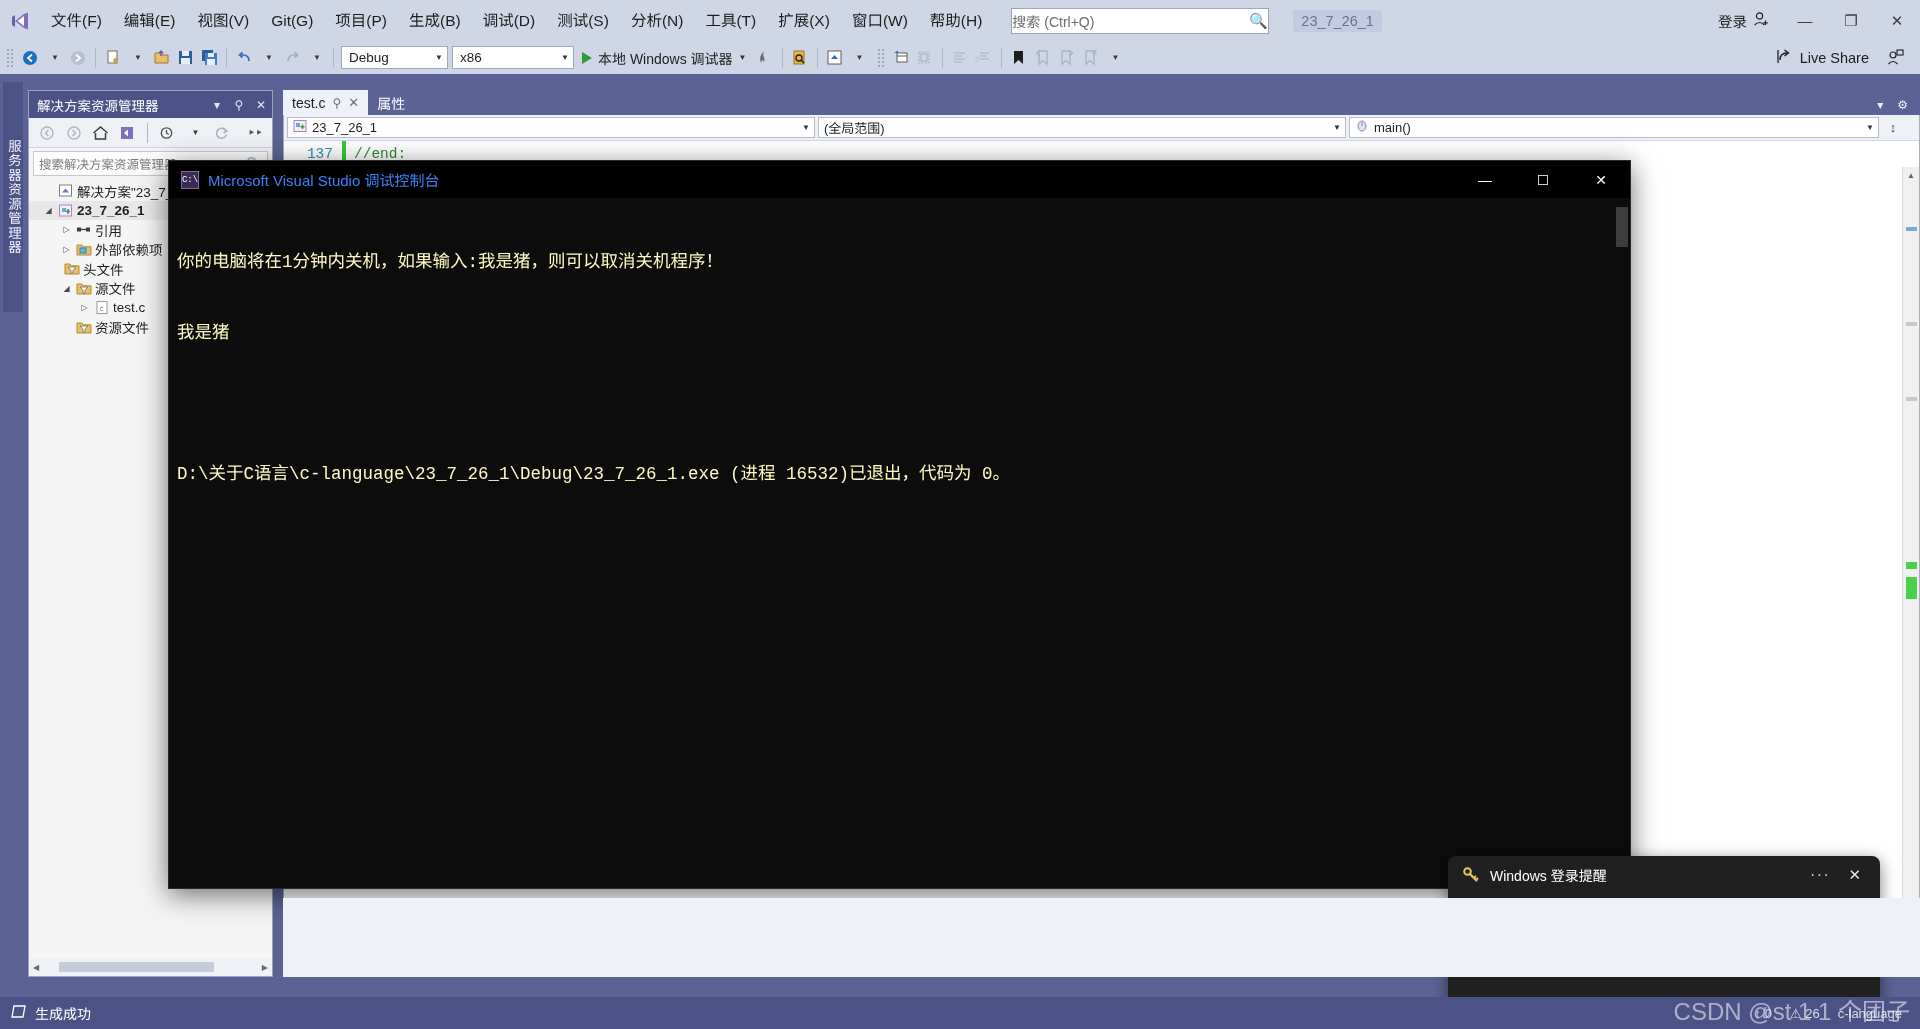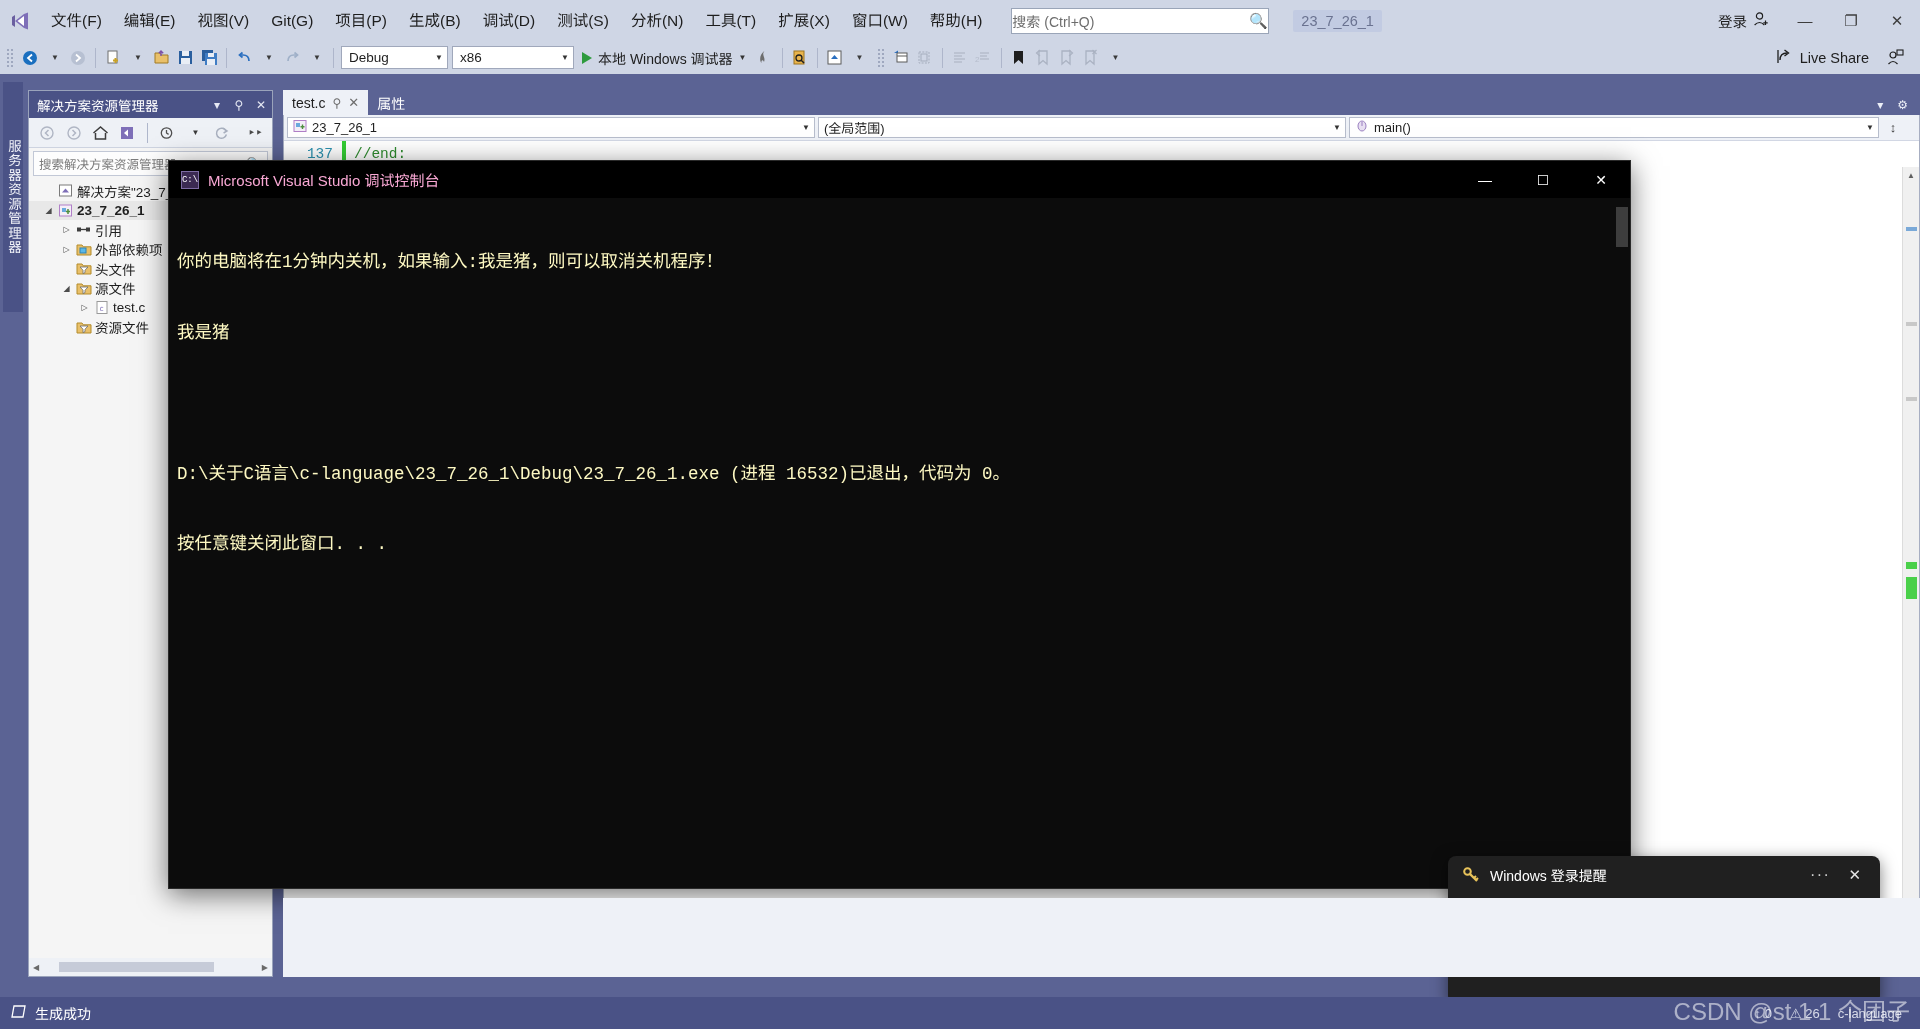--- a/index.html
+++ b/index.html
@@ -207,21 +207,21 @@
   .console-title {
     height: 37px; display: flex; align-items: center;
     background: #000; padding-left: 12px;
   }
   .cicon {
     width: 18px; height: 18px; background: #3b2a52; border: 1px solid #7d6ba3;
     display: flex; align-items: center; justify-content: center;
     font-size: 9px; color: #fff; font-family: "Liberation Mono", monospace;
     margin-right: 9px;
   }
-  .ctitle { font-size: 15px; color: #f9a8d4; }
+  .ctitle { font-size: 15px; color: #3b82f6; }
   .cwin-btns { margin-left: auto; display: flex; height: 37px; }
   .cwb {
     width: 58px; height: 37px; display: flex; align-items: center; justify-content: center;
     color: #fff; font-size: 14px;
   }
   .console-body {
     padding: 6px 0 0 8px; color: #fef9c3;
     font-family: "Liberation Mono", "DejaVu Sans Mono", monospace;
     font-size: 17.5px; line-height: 23.5px; white-space: pre;
   }
@@ -610,21 +610,21 @@
         <span class="arrow">▷</span>
         <span class="ticon">
           <svg width="16" height="15" viewBox="0 0 16 15">
               <path d="M1 3 h5 l1.3 1.8 H15 V13 H1 Z" fill="#e9c06a" stroke="#b38b2a"></path>
               <rect x="4" y="6" width="6" height="5" fill="#5bb8e8" stroke="#2e83b5"></rect>
             </svg>
         </span>
         <span class="tlbl">外部依赖项</span>
       </div>
 
-      <div class="trow" style="padding-left:30px">
+      <div class="trow" style="padding-left:18px">
         <span class="arrow"></span>
         <span class="ticon">
           <svg width="16" height="15" viewBox="0 0 16 15">
               <path d="M1 3 h5 l1.3 1.8 H15 V13 H1 Z" fill="#e9c06a" stroke="#b38b2a"></path>
               <path d="M4 6 H12 L9 9.2 V11.6 L7 12.6 V9.2 Z" fill="#fff" stroke="#6b6b6b" stroke-width=".8"></path>
             </svg>
         </span>
         <span class="tlbl">头文件</span>
       </div>
 
@@ -763,21 +763,20 @@
         <div class="cwb">—</div>
         <div class="cwb">☐</div>
         <div class="cwb close">✕</div>
       </div>
     </div>
     <div class="console-body">
       <div>你的电脑将在1分钟内关机，如果输入:我是猪，则可以取消关机程序！</div>
       <div>我是猪</div>
       <div style="height:23.5px">&nbsp;</div>
       <div>D:\关于C语言\c-language\23_7_26_1\Debug\23_7_26_1.exe (进程 16532)已退出，代码为 0。</div>
-      <div>按任意键关闭此窗口. . .</div>
     </div>
     <div class="console-scrollbar"></div>
     <div class="console-thumb"></div>
   </div>
 
   <div class="toast">
     <div class="toast-hdr">
       <span class="toast-appicon">
         <svg width="18" height="18" viewBox="0 0 18 18">
           <circle cx="5.5" cy="5.5" r="3.3" fill="none" stroke="#e8c35a" stroke-width="2"></circle>

